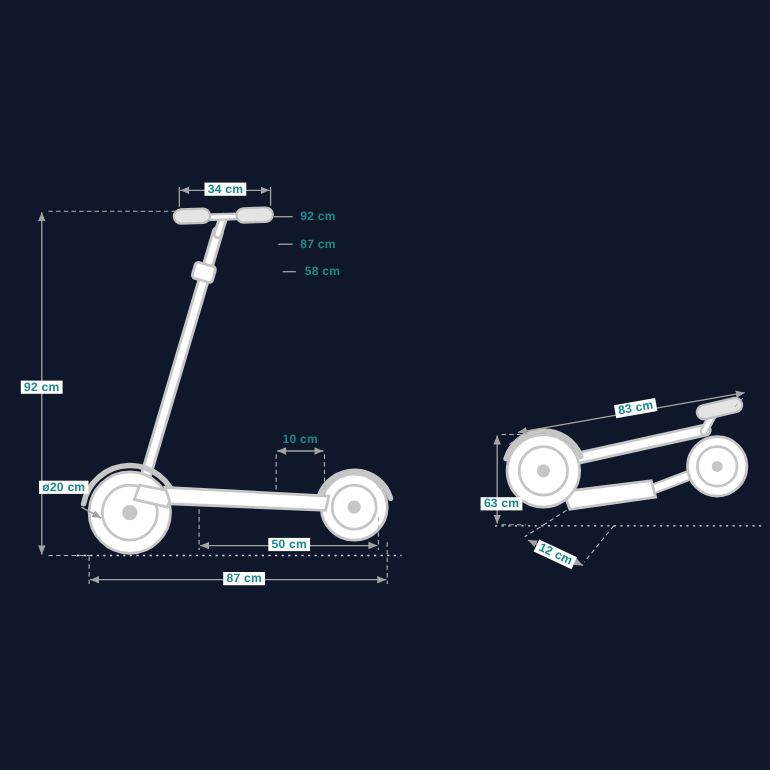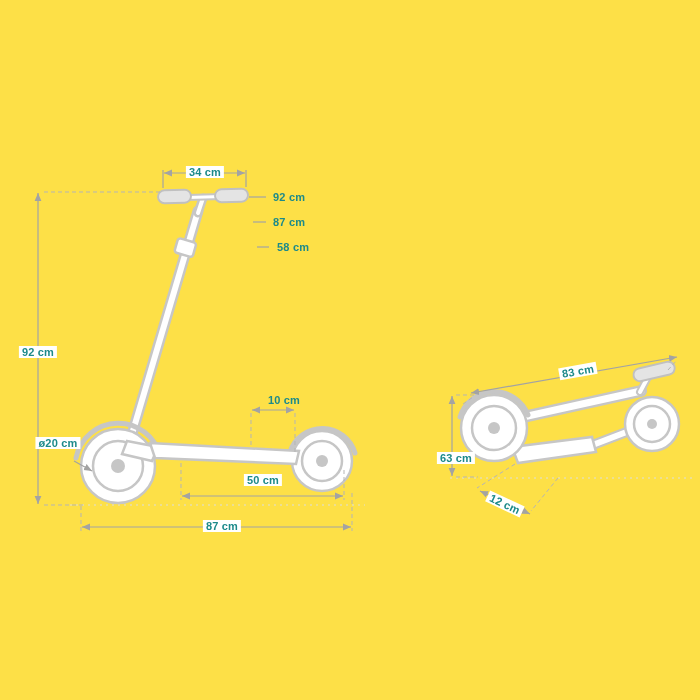--- a/index.html
+++ b/index.html
@@ -1,17 +1,17 @@
 <!DOCTYPE html>
 <html><head>
 <meta charset="utf-8">
 <style>
   * { margin:0; padding:0; box-sizing:border-box; }
   html,body { width:700px; height:700px; background:#ffffff; font-family:"Liberation Sans",sans-serif; }
-  #stage { position:relative; width:700px; height:700px; background:#fde047; overflow:hidden; }
+  #stage { position:relative; width:700px; height:700px; background:#0f172a; overflow:hidden; }
   #stage svg { position:absolute; left:0; top:0; }
 
   .lbl {
     position:absolute;
     font-weight:bold;
     font-size:11px;
     color:#1d8a8a;
     white-space:nowrap;
     letter-spacing:0.2px;
     transform:translate(-50%,-50%);
@@ -138,20 +138,20 @@
       <path class="dim" marker-start="url(#arr)" marker-end="url(#arr)" d="M480 491 L530 514"></path>
     </g>
   </svg>
 
   <div class="lbl bg" style="left:205px;top:172px">34 cm</div>
   <div class="lbl la" style="left:273px;top:197px">92 cm</div>
   <div class="lbl la" style="left:273px;top:222px">87 cm</div>
   <div class="lbl la" style="left:277px;top:247px">58 cm</div>
   <div class="lbl bg" style="left:38px;top:352px">92 cm</div>
   <div class="lbl bg" style="left:58px;top:443px">ø20 cm</div>
-  <div class="lbl" style="left:284px;top:400px">10 cm</div>
-  <div class="lbl bg" style="left:263px;top:480px">50 cm</div>
+  <div class="lbl" style="left:273px;top:400px">10 cm</div>
+  <div class="lbl bg" style="left:263px;top:495px">50 cm</div>
   <div class="lbl bg" style="left:222px;top:526px">87 cm</div>
   <div class="lbl bg r-10" style="left:578px;top:371px">83 cm</div>
   <div class="lbl bg" style="left:456px;top:458px">63 cm</div>
   <div class="lbl bg r25" style="left:505px;top:504px">12 cm</div>
 
 </div>
 
 </body></html>

